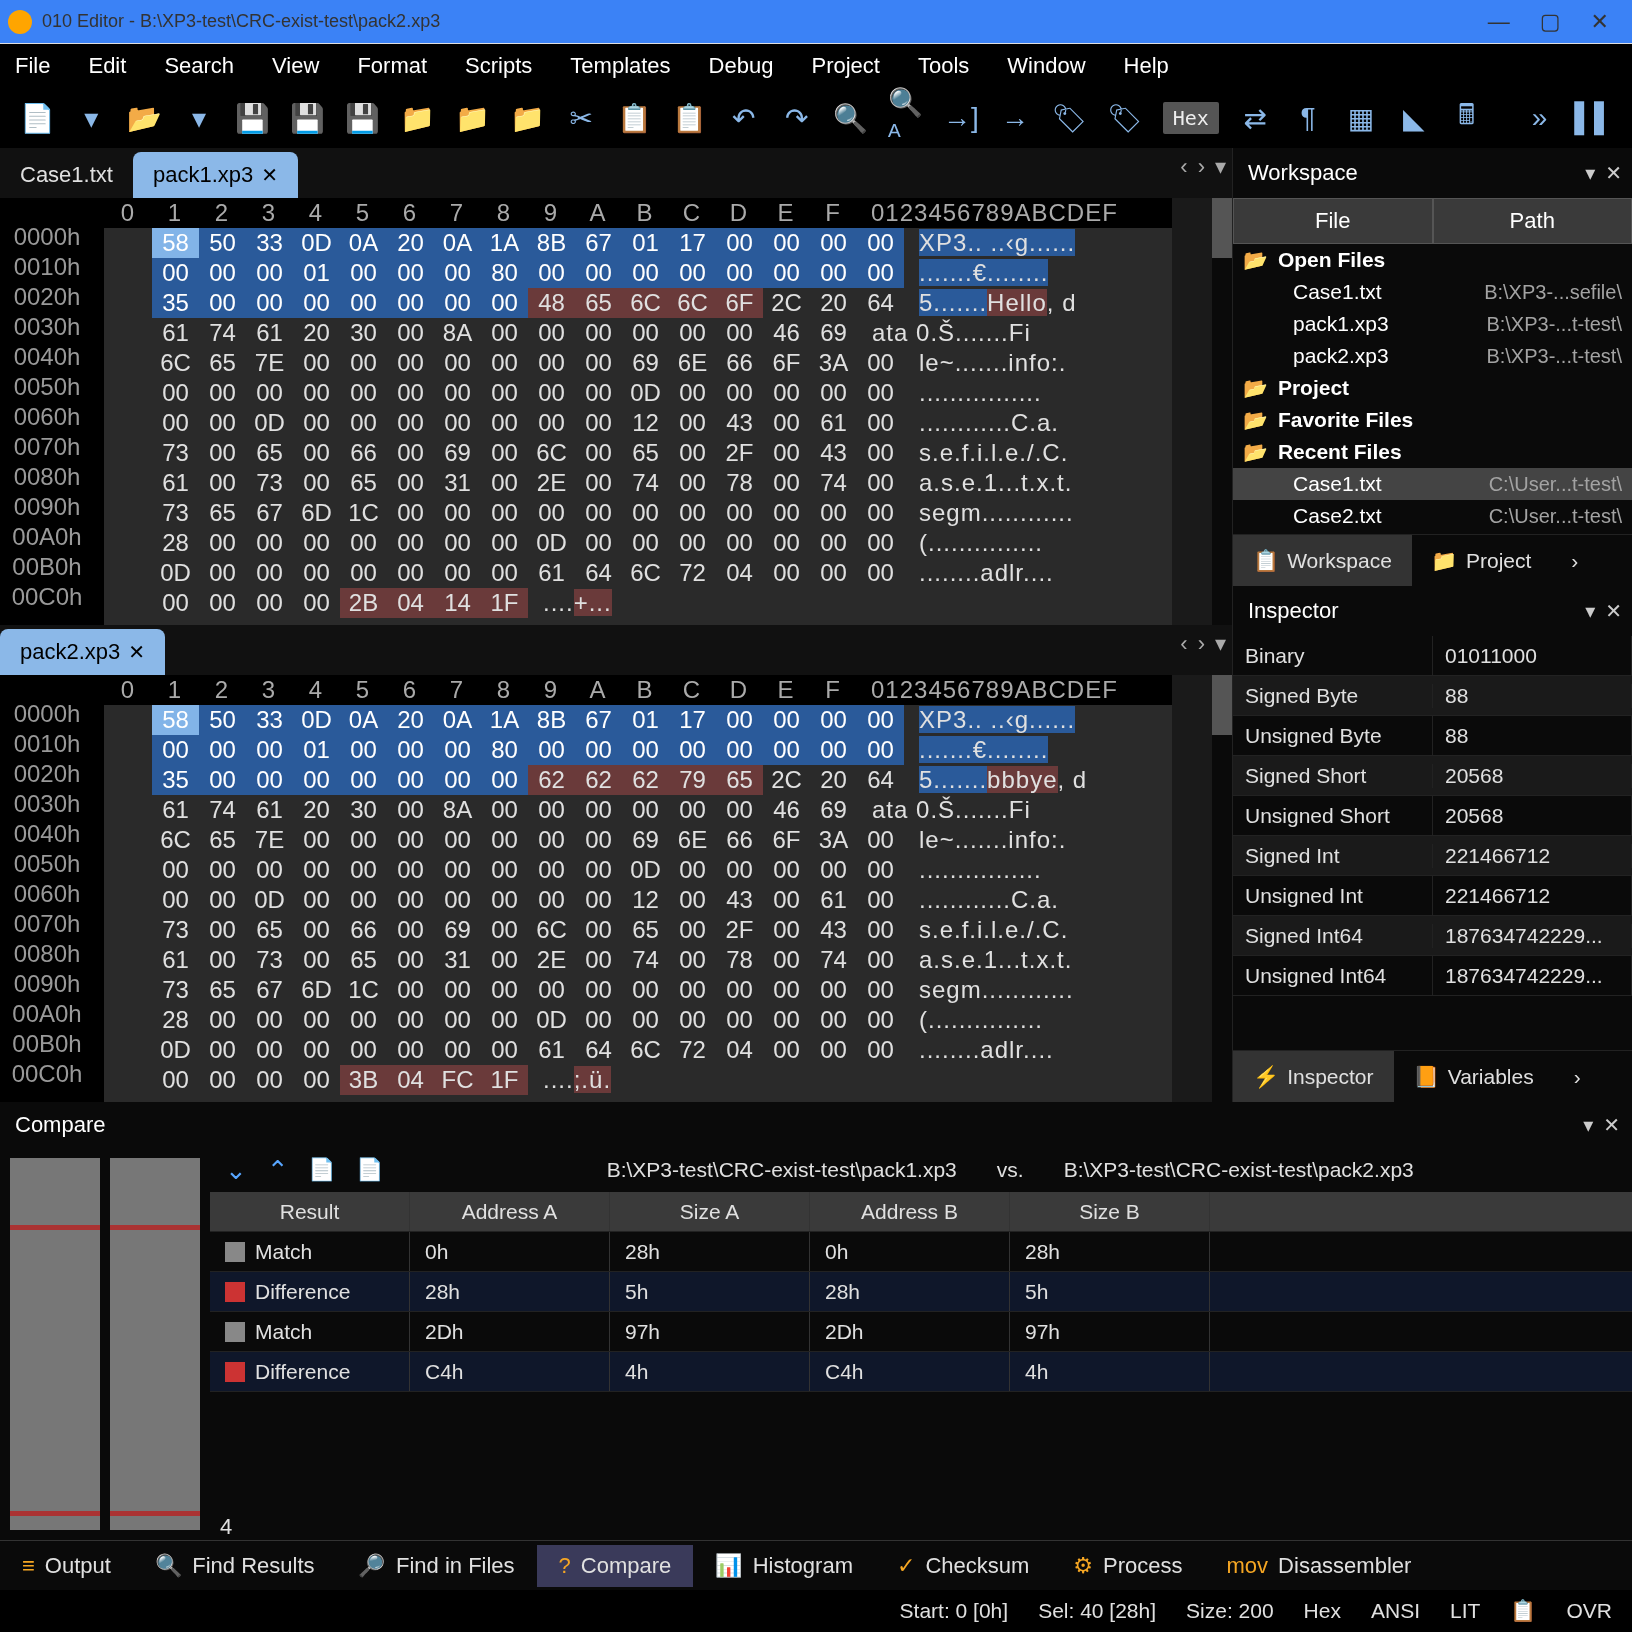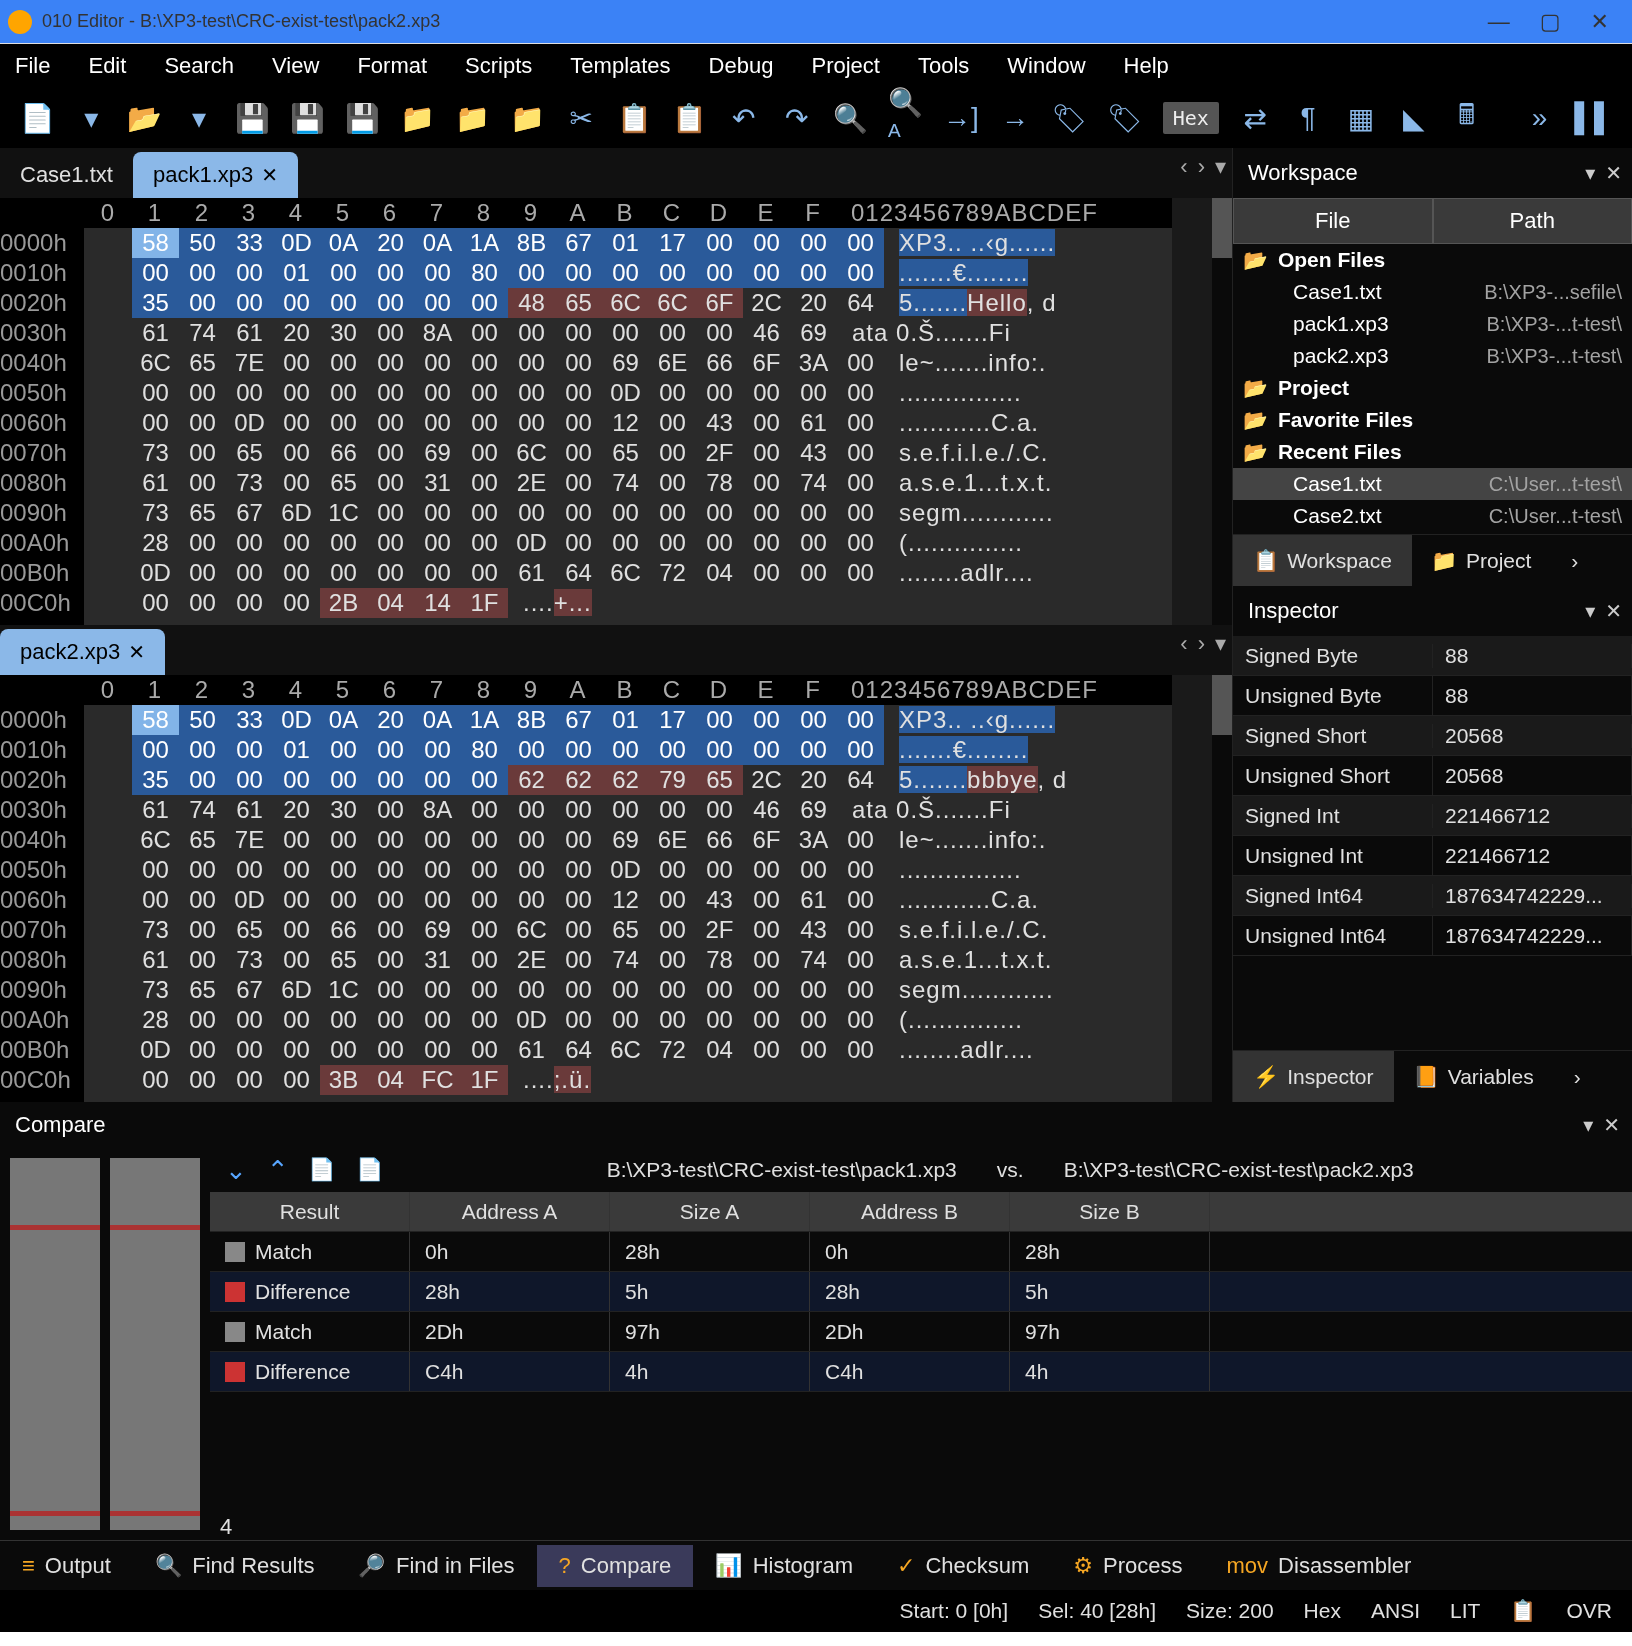--- a/index.html
+++ b/index.html
@@ -16,21 +16,21 @@
 .toolbar .hex-box { background:#555; color:#eee; padding:4px 10px; font-size:20px; border-radius:2px; font-family:monospace; }
 .toolbar .spacer { flex:1; }
 .main { display:flex; height:954px; background:#000;border-radius:16px; }
 .editors { flex:1; display:flex; flex-direction:column; min-width:0; }
 .tabstrip { height:50px; background:#111; display:flex; align-items:flex-end; position:relative; }
 .tab { padding:10px 20px; color:#e0e0e0; font-size:22px; display:flex; align-items:center; gap:8px; }
 .tab.active { background:#8bb8e8; color:#000; border-radius:8px 8px 0 0; }
 .tab .x { font-size:20px; }
 .tabstrip .navbtns { position:absolute; right:6px; top:6px; display:flex; gap:10px; color:#aaa; font-size:22px; }
 .hexpane { flex:1; display:flex; background:#2a2a2a; position:relative; overflow:hidden; }
-.hex-addr { width:84px; background:#000; color:#999; font-family:'Courier New',monospace; font-size:24px; line-height:30px; padding-top:30px; text-align:left; padding-right:10px; }
+.hex-addr { width:104px; background:#000; color:#999; font-family:'Courier New',monospace; font-size:24px; line-height:30px; padding-top:24px; text-align:center; padding-right:10px; }
 .hex-body { flex:1; font-family:'Courier New',monospace; font-size:24px; line-height:30px; overflow:hidden; }
 .hex-ruler { height:30px; background:#000; color:#aaa; display:flex; }
 .hex-ruler .nyb { width:47px; text-align:center; }
 .hex-ruler .asc-r { margin-left:15px; color:#aaa; letter-spacing:1.0px; }
 .hex-rows { }
 .hex-row { display:flex; height:30px;padding-left:48px; }
 .byte { width:47px; text-align:center; color:#e0e0e0; }
 .byte.sel { background:#2a5a9a; color:#fff; }
 .byte.sel.first { background:#82b4e8; }
 .byte.diff { background:#6a3a3a; }
@@ -811,20 +811,24 @@
     </div>
 
     <div class="panel-hdr">
       <span>Inspector</span>
       <div class="ctrls">
           <span>▾</span>
           <span>✕</span>
         </div>
     </div>
     <div class="insp-table" id="insptbl">
+        <div class="insp-row">
+          <div class="insp-cell">Binary</div>
+          <div class="insp-cell">01011000</div>
+        </div>
         <div class="insp-row alt">
           <div class="insp-cell">Signed Byte</div>
           <div class="insp-cell">88</div>
         </div>
         <div class="insp-row">
           <div class="insp-cell">Unsigned Byte</div>
           <div class="insp-cell">88</div>
         </div>
         <div class="insp-row alt">
           <div class="insp-cell">Signed Short</div>

